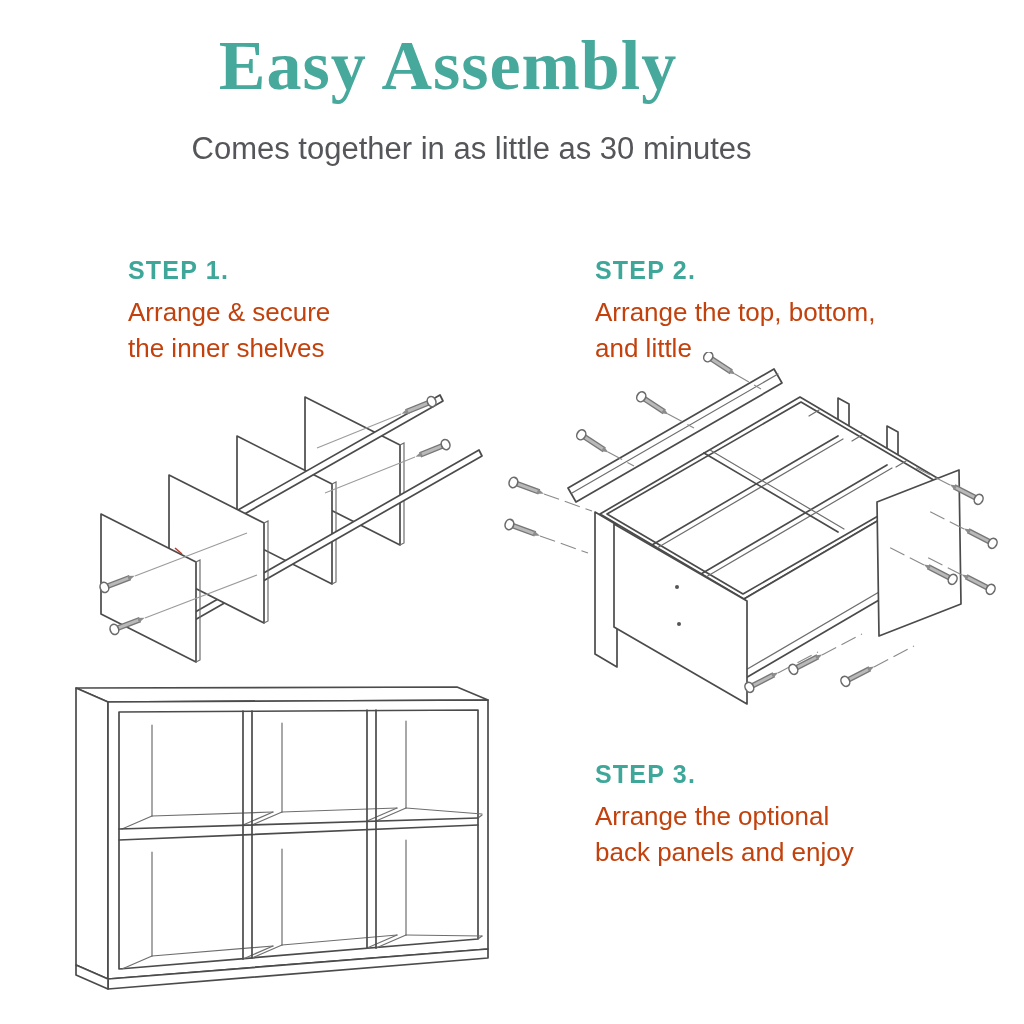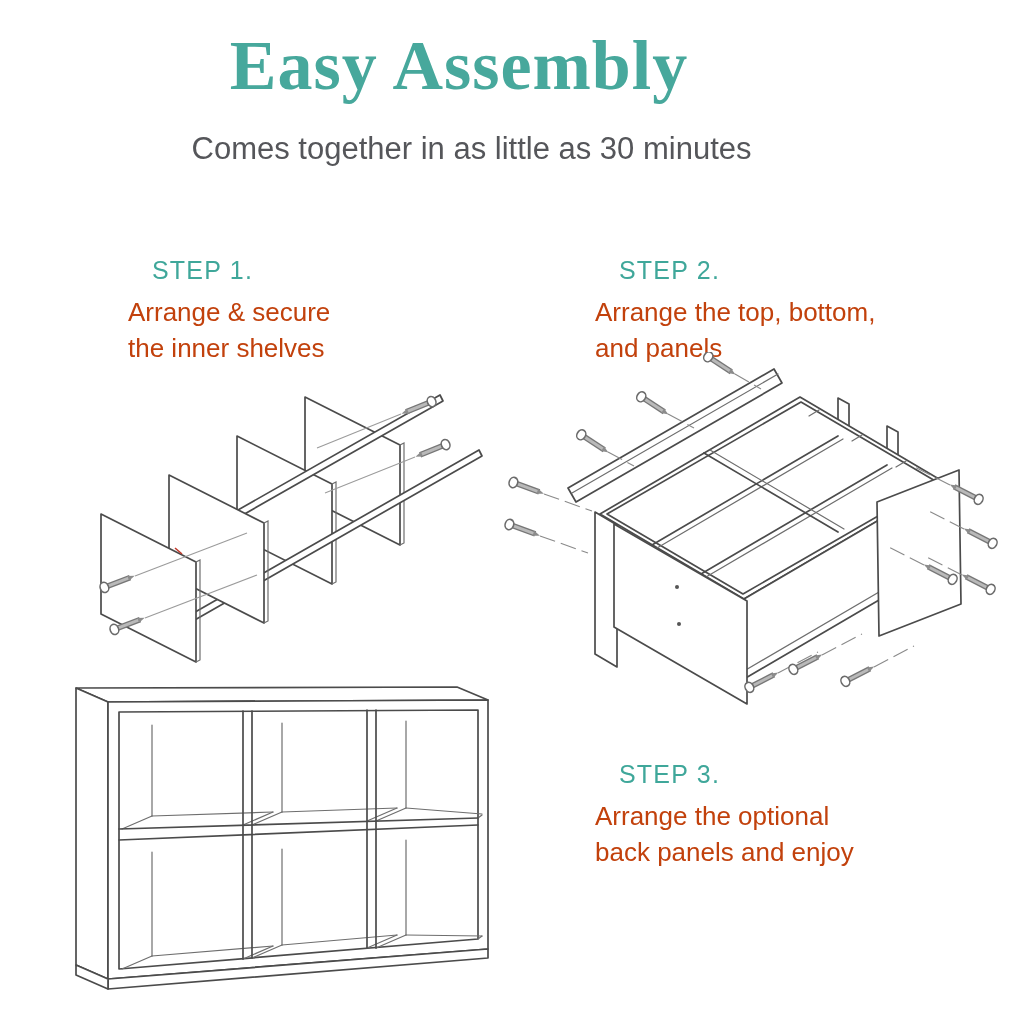--- a/index.html
+++ b/index.html
@@ -1,24 +1,24 @@
 <!DOCTYPE html>
 <html><head>
 <meta charset="utf-8">
 <style>
   html,body{margin:0;padding:0;background:#ffffff;}
   .canvas{position:relative;width:1024px;height:1024px;background:#ffffff;overflow:hidden;
           font-family:"Liberation Sans", sans-serif;}
-  .title{position:absolute;top:26px;left:11px;width:896px;text-align:center;
+  .title{position:absolute;top:26px;left:0;width:896px;text-align:center;
          font-family:"Liberation Serif", serif;font-weight:bold;font-size:70px;
          letter-spacing:1px;color:#47A89C;}
   .subtitle{position:absolute;top:127px;left:0;width:943px;text-align:center;
             font-size:31px;line-height:43px;color:#55565A;font-weight:400;}
   .step-block{position:absolute;}
-  .step-label{font-size:25px;font-weight:normal;letter-spacing:1.2px;color:#3FA79A;margin-left:24px;}
+  .step-label{font-size:25px;font-weight:bold;letter-spacing:1.2px;color:#3FA79A;}
   .step-desc{margin-top:9px;font-size:26px;line-height:36px;color:#c2410c;}
   .diagram{position:absolute;}
   svg{display:block;}
   .ln{stroke:#4B4B4B;stroke-width:1.7;fill:none;stroke-linejoin:round;stroke-linecap:round;}
   .pnl{stroke:#4B4B4B;stroke-width:1.7;fill:#ffffff;stroke-linejoin:round;}
   .thin{stroke:#9B9B9B;stroke-width:1.1;fill:none;}
   .thin2{stroke:#8A8A8A;stroke-width:1.1;fill:none;stroke-dasharray:16 6;}
   .inner{stroke:#6E6E6E;stroke-width:1.2;fill:none;stroke-linecap:round;}
   .mark{stroke:#C0392B;stroke-width:1.6;fill:none;}
 </style>
@@ -37,21 +37,21 @@
     <div class="step-desc">
       <div>Arrange &amp; secure</div>
       <div>the inner shelves</div>
     </div>
   </div>
 
   <div class="step-block" style="left:595px;top:256px;">
     <div class="step-label">STEP 2.</div>
     <div class="step-desc">
       <div>Arrange the top, bottom,</div>
-      <div>and panels</div>
+      <div>and little</div>
     </div>
   </div>
 
   <div class="step-block" style="left:595px;top:760px;">
     <div class="step-label">STEP 3.</div>
     <div class="step-desc">
       <div>Arrange the optional</div>
       <div>back panels and enjoy</div>
     </div>
   </div>

